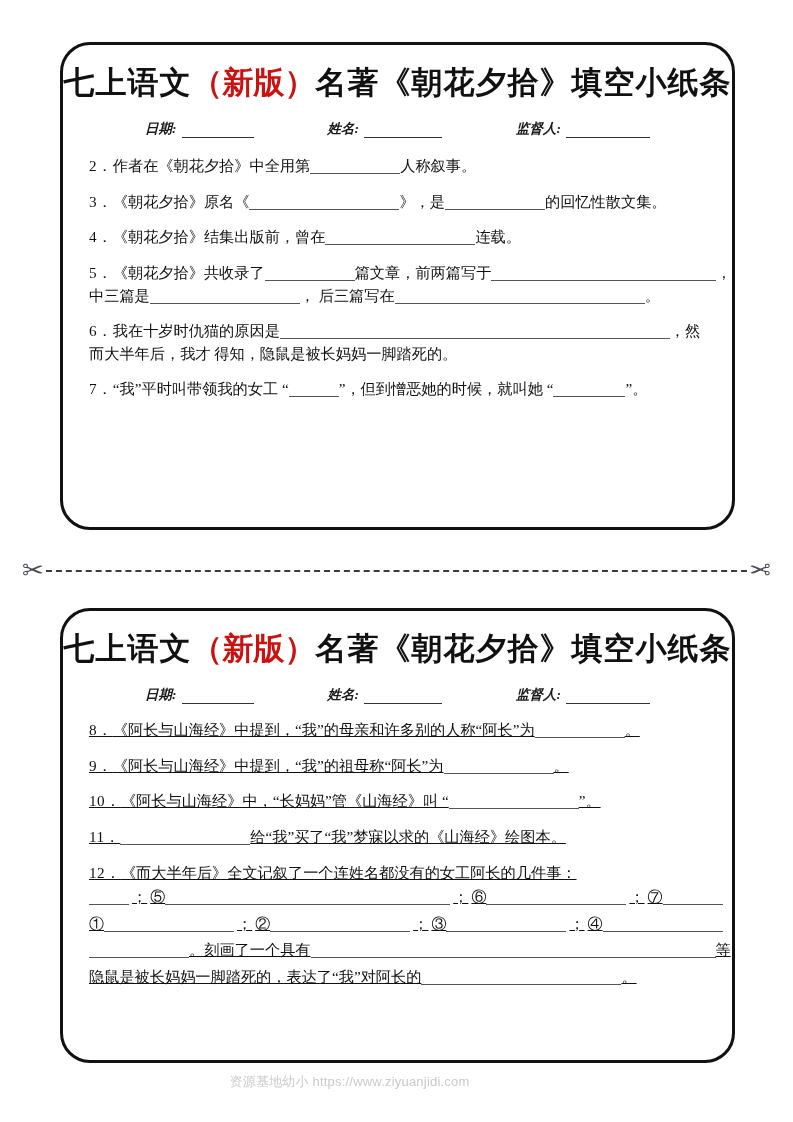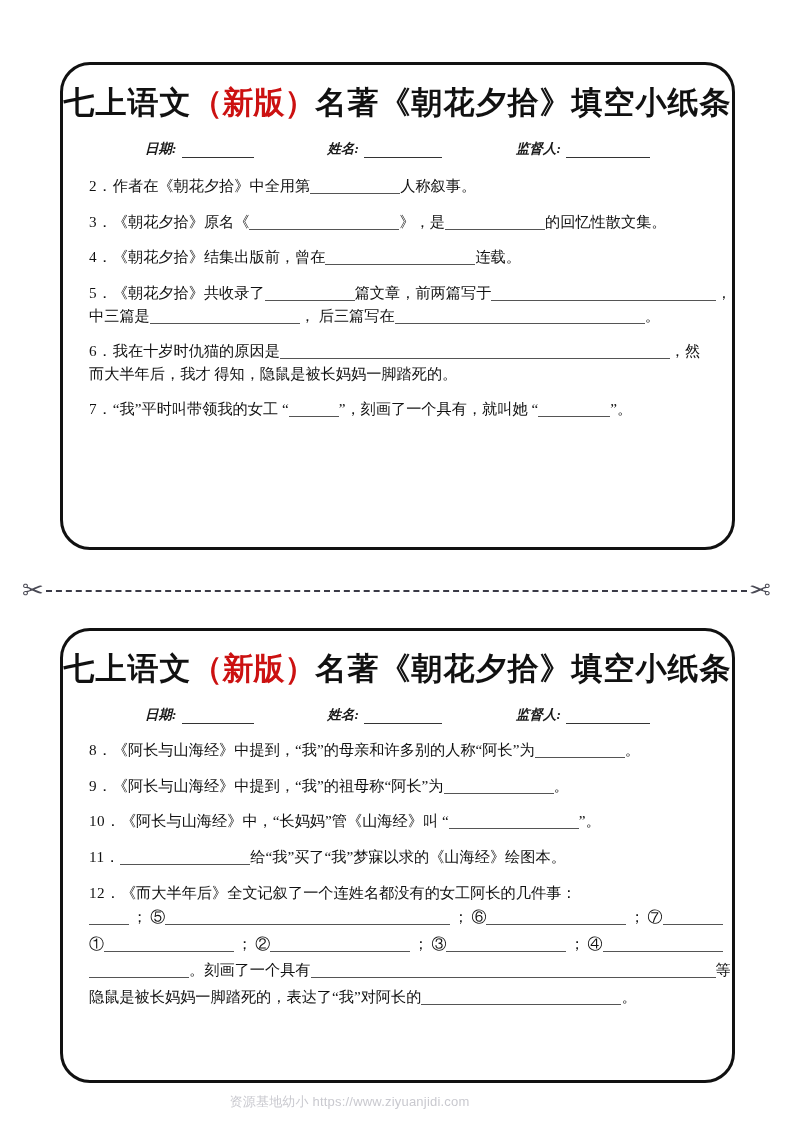--- a/index.html
+++ b/index.html
@@ -12,21 +12,20 @@
     height: 1122px;
     position: relative;
     font-family: "Liberation Serif", "DejaVu Serif", serif;
     color: #111111;
     overflow: hidden;
   }
 
   .page {
     position: absolute;
     inset: 0;
-    margin-top: 20px;
   }
 
   
   .card {
     position: absolute;
     left: 60px;
     width: 675px;
     box-sizing: border-box;
     border: 3px solid #111111;
     border-radius: 30px;
@@ -82,21 +81,21 @@
   .w-name  { width: 78px; }
   .w-sup   { width: 84px; }
 
   
   .questions {
     margin: 16px 26px 0 26px;
     font-size: 15.2px;
     line-height: 1.62;
     color: #111111;
   }
-  #card-2 .questions { margin-top: 14px; }
+  #card-2 .questions { margin-top: 14px; text-decoration: underline; }
   .q {
     margin-bottom: 11px;
     white-space: nowrap;
   }
   .q-num { letter-spacing: 0.5px; }
 
   
   .blank {
     display: inline-block;
     border-bottom: 1.2px solid #555555;
@@ -219,21 +218,21 @@
           <span>中三篇是</span><span class="blank b-150"></span><span>，   后三篇写在</span><span class="blank b-250"></span><span>。</span>
         </div>
       </div>
 
       <div class="q">
         <span class="q-num">6．</span><span>我在十岁时仇猫的原因是</span><span class="blank b-390"></span><span>，然</span>
         <div class="sub-line">而大半年后，我才 得知，隐鼠是被长妈妈一脚踏死的。</div>
       </div>
 
       <div class="q">
-        <span class="q-num">7．</span><span>“我”平时叫带领我的女工 “</span><span class="blank b-50"></span><span>”，刻画了一个具有，就叫她 “</span><span class="blank b-72"></span><span>”。</span>
+        <span class="q-num">7．</span><span>“我”平时叫带领我的女工 “</span><span class="blank b-50"></span><span>”，但到憎恶她的时候，就叫她 “</span><span class="blank b-72"></span><span>”。</span>
       </div>
 
     </div>
   </div>
 
   <div class="cut-divider">
     <span class="scissors left">✂</span>
     <span class="cut-line"></span>
     <span class="scissors right">✂</span>
   </div>

